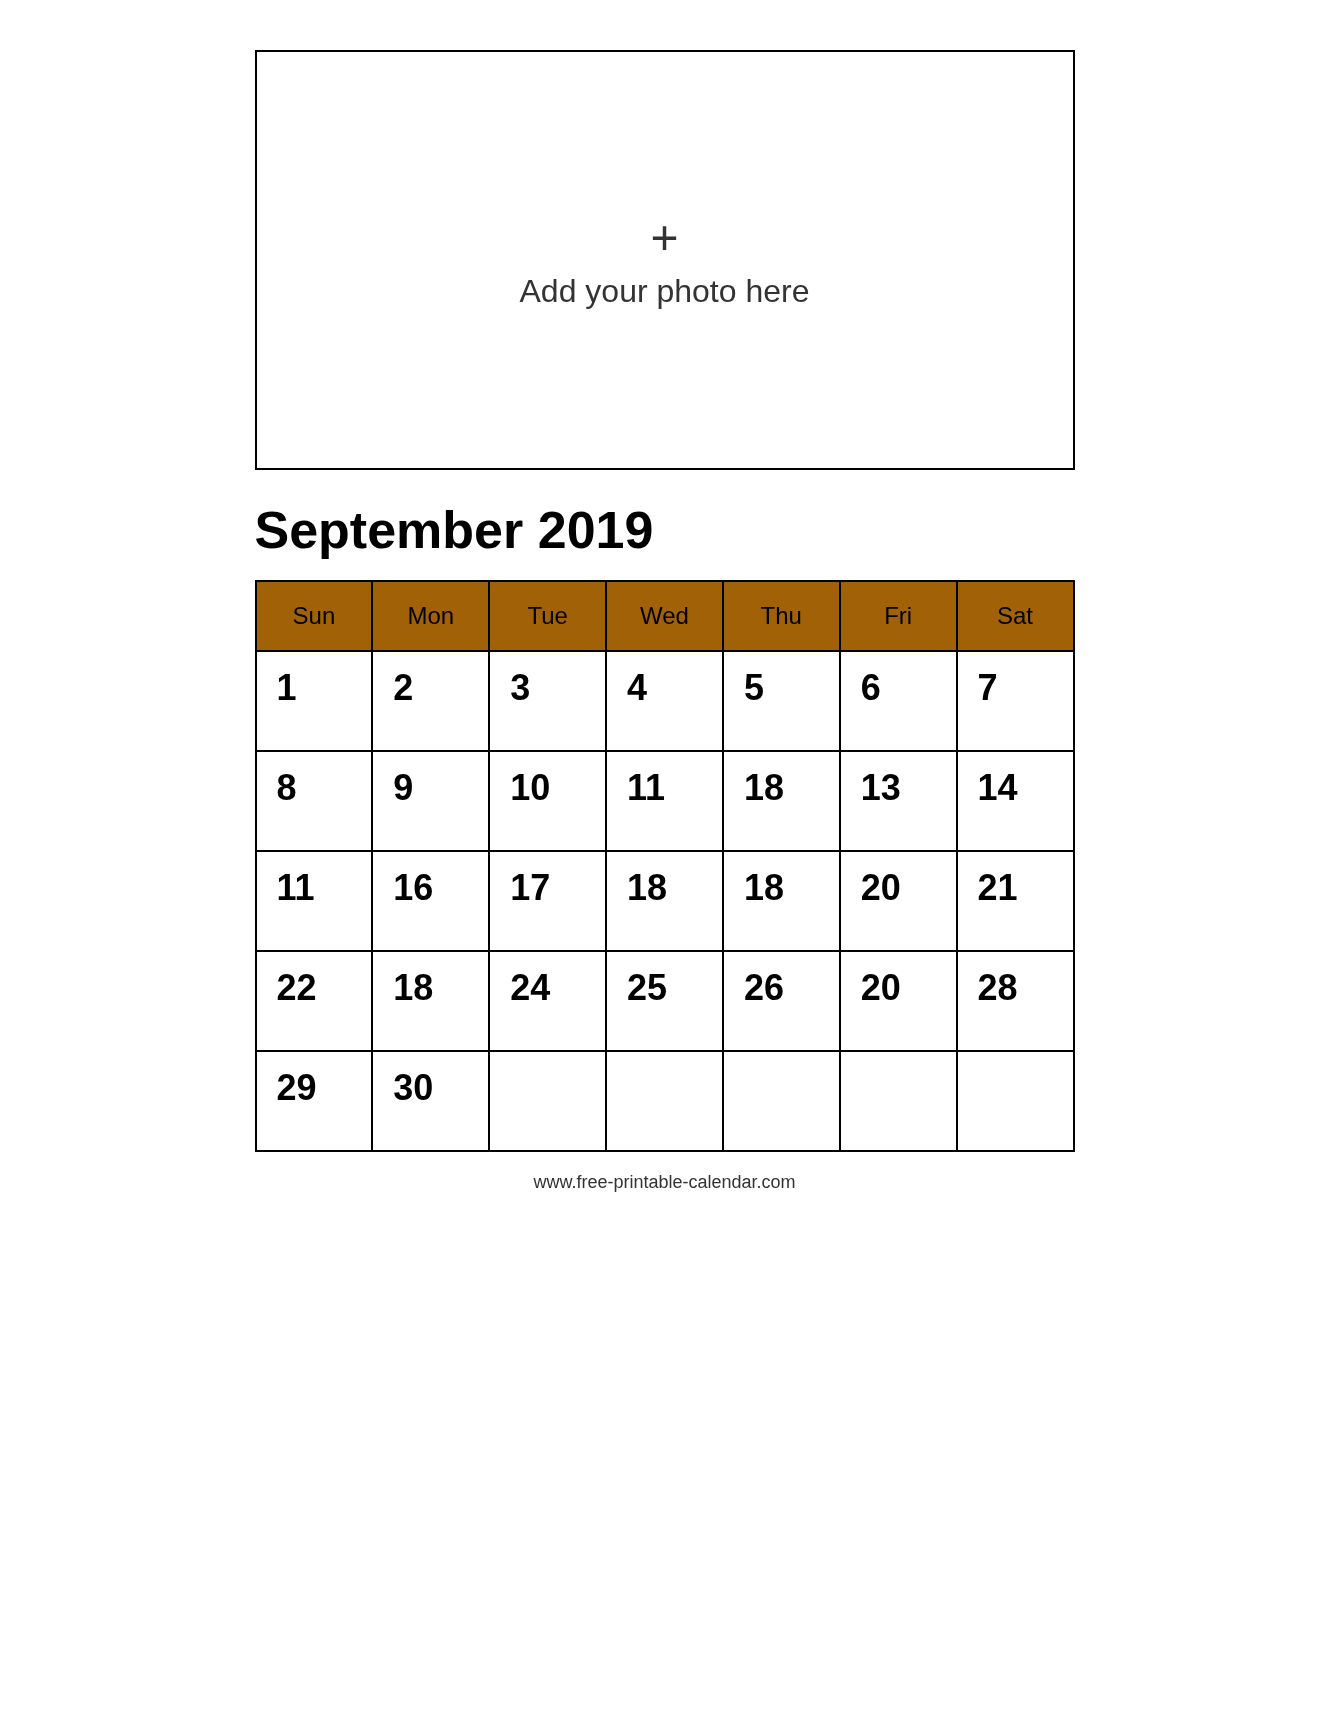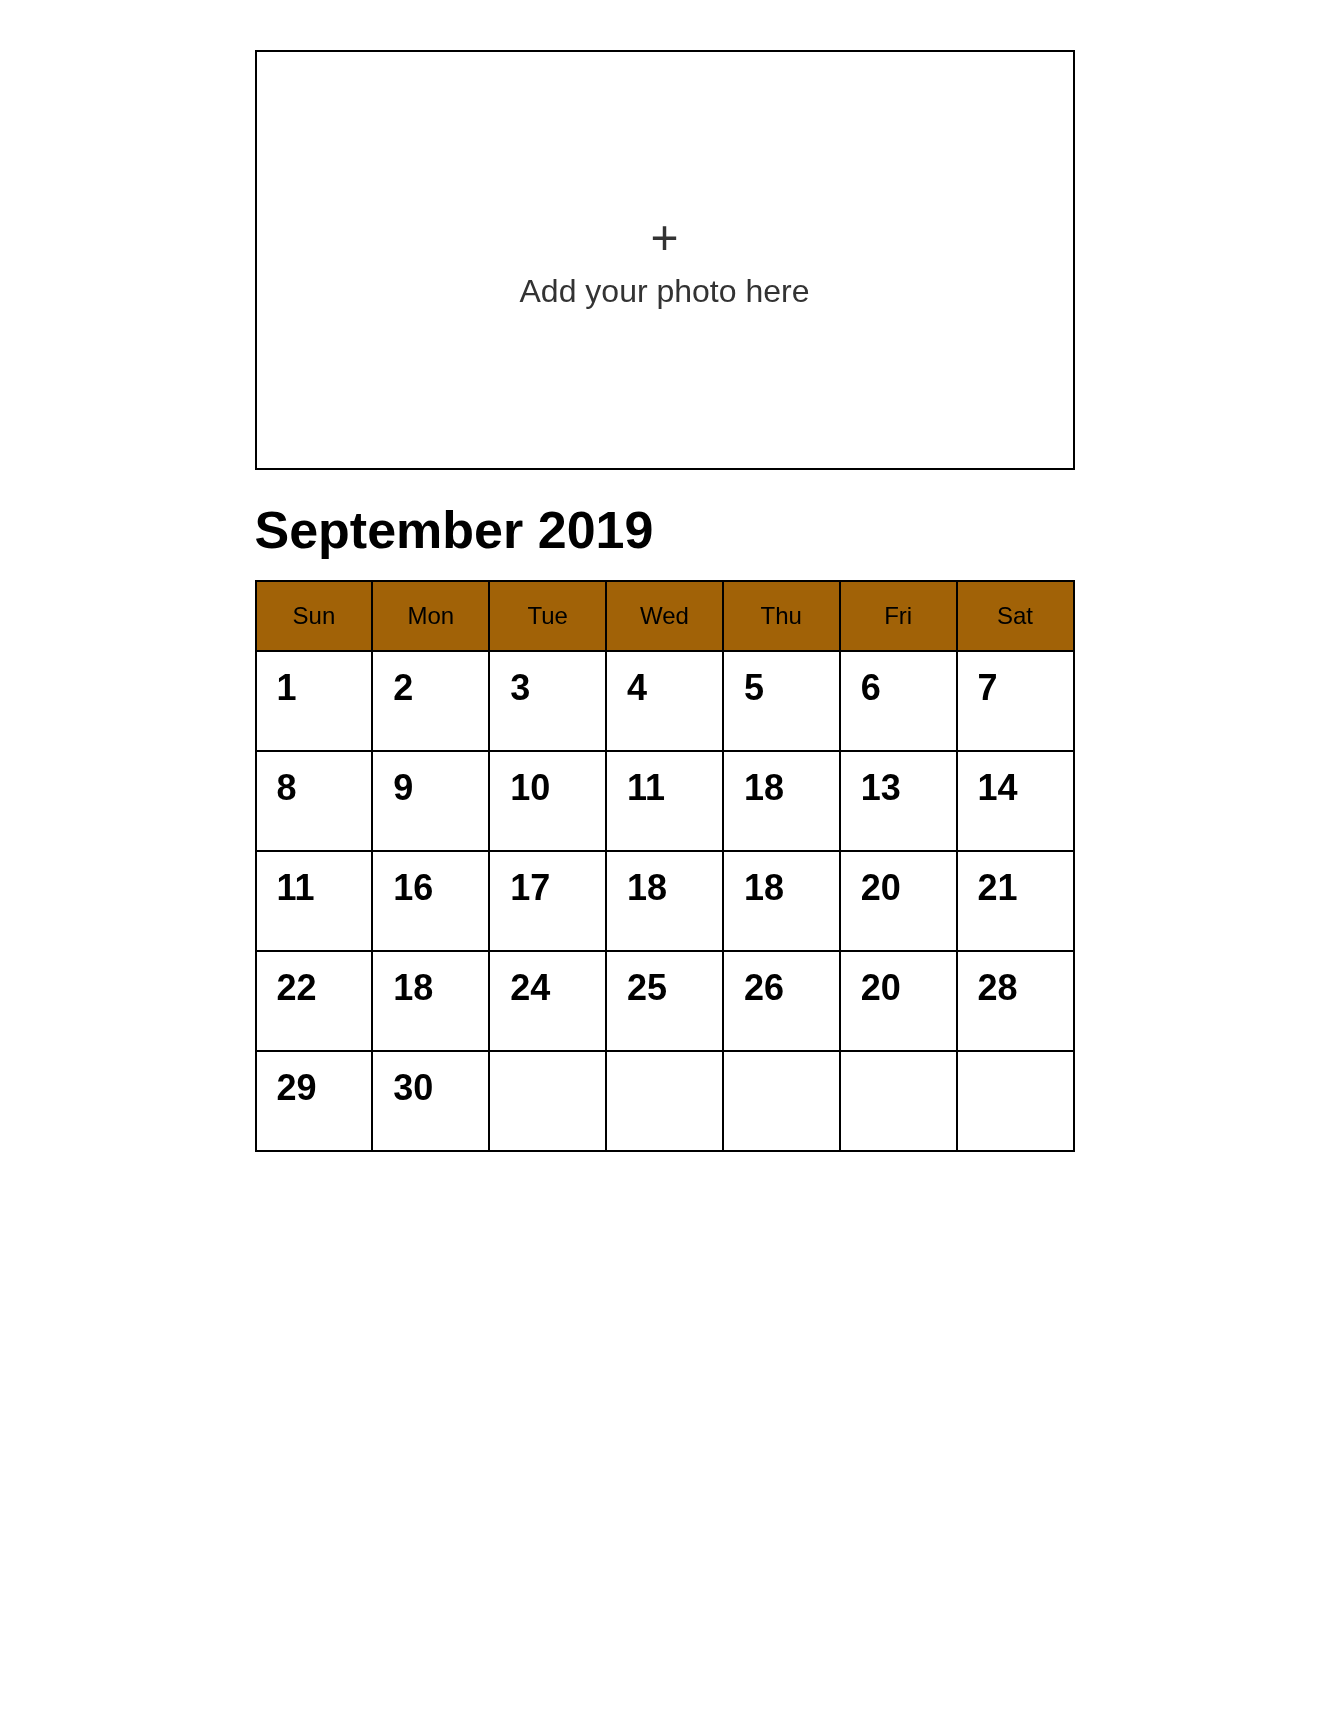--- a/index.html
+++ b/index.html
@@ -157,14 +157,15 @@
           <td>30</td>
           <td class="empty"></td>
           <td class="empty"></td>
           <td class="empty"></td>
           <td class="empty"></td>
           <td class="empty"></td>
         </tr>
       </tbody>
   </table>
 
+  <div class="footer-url">www.free-printable-calendar.com</div>
 
 </div>
 
 </body></html>

